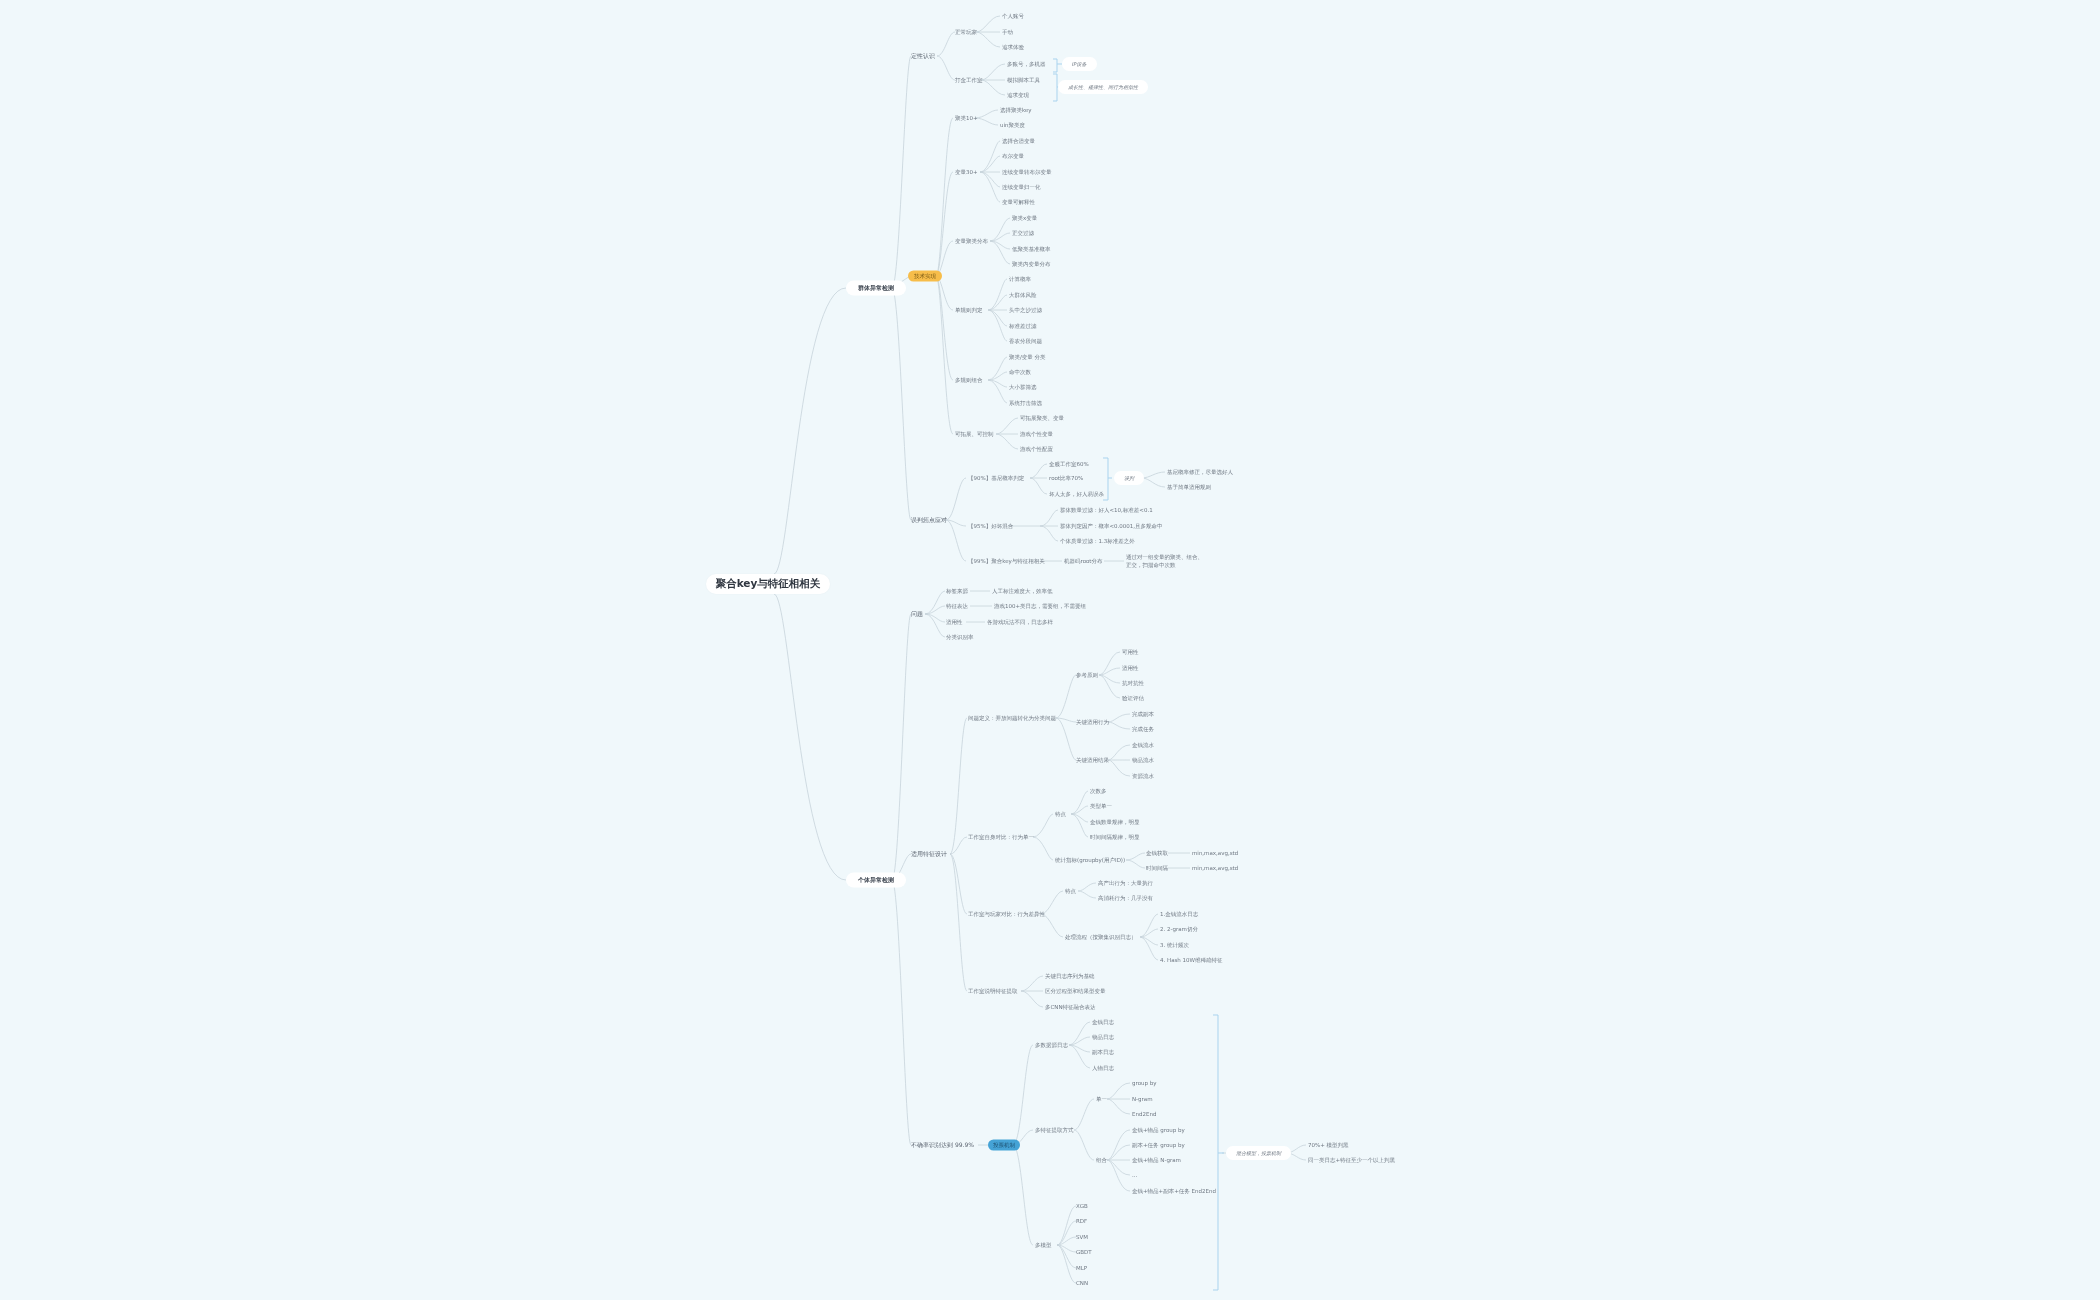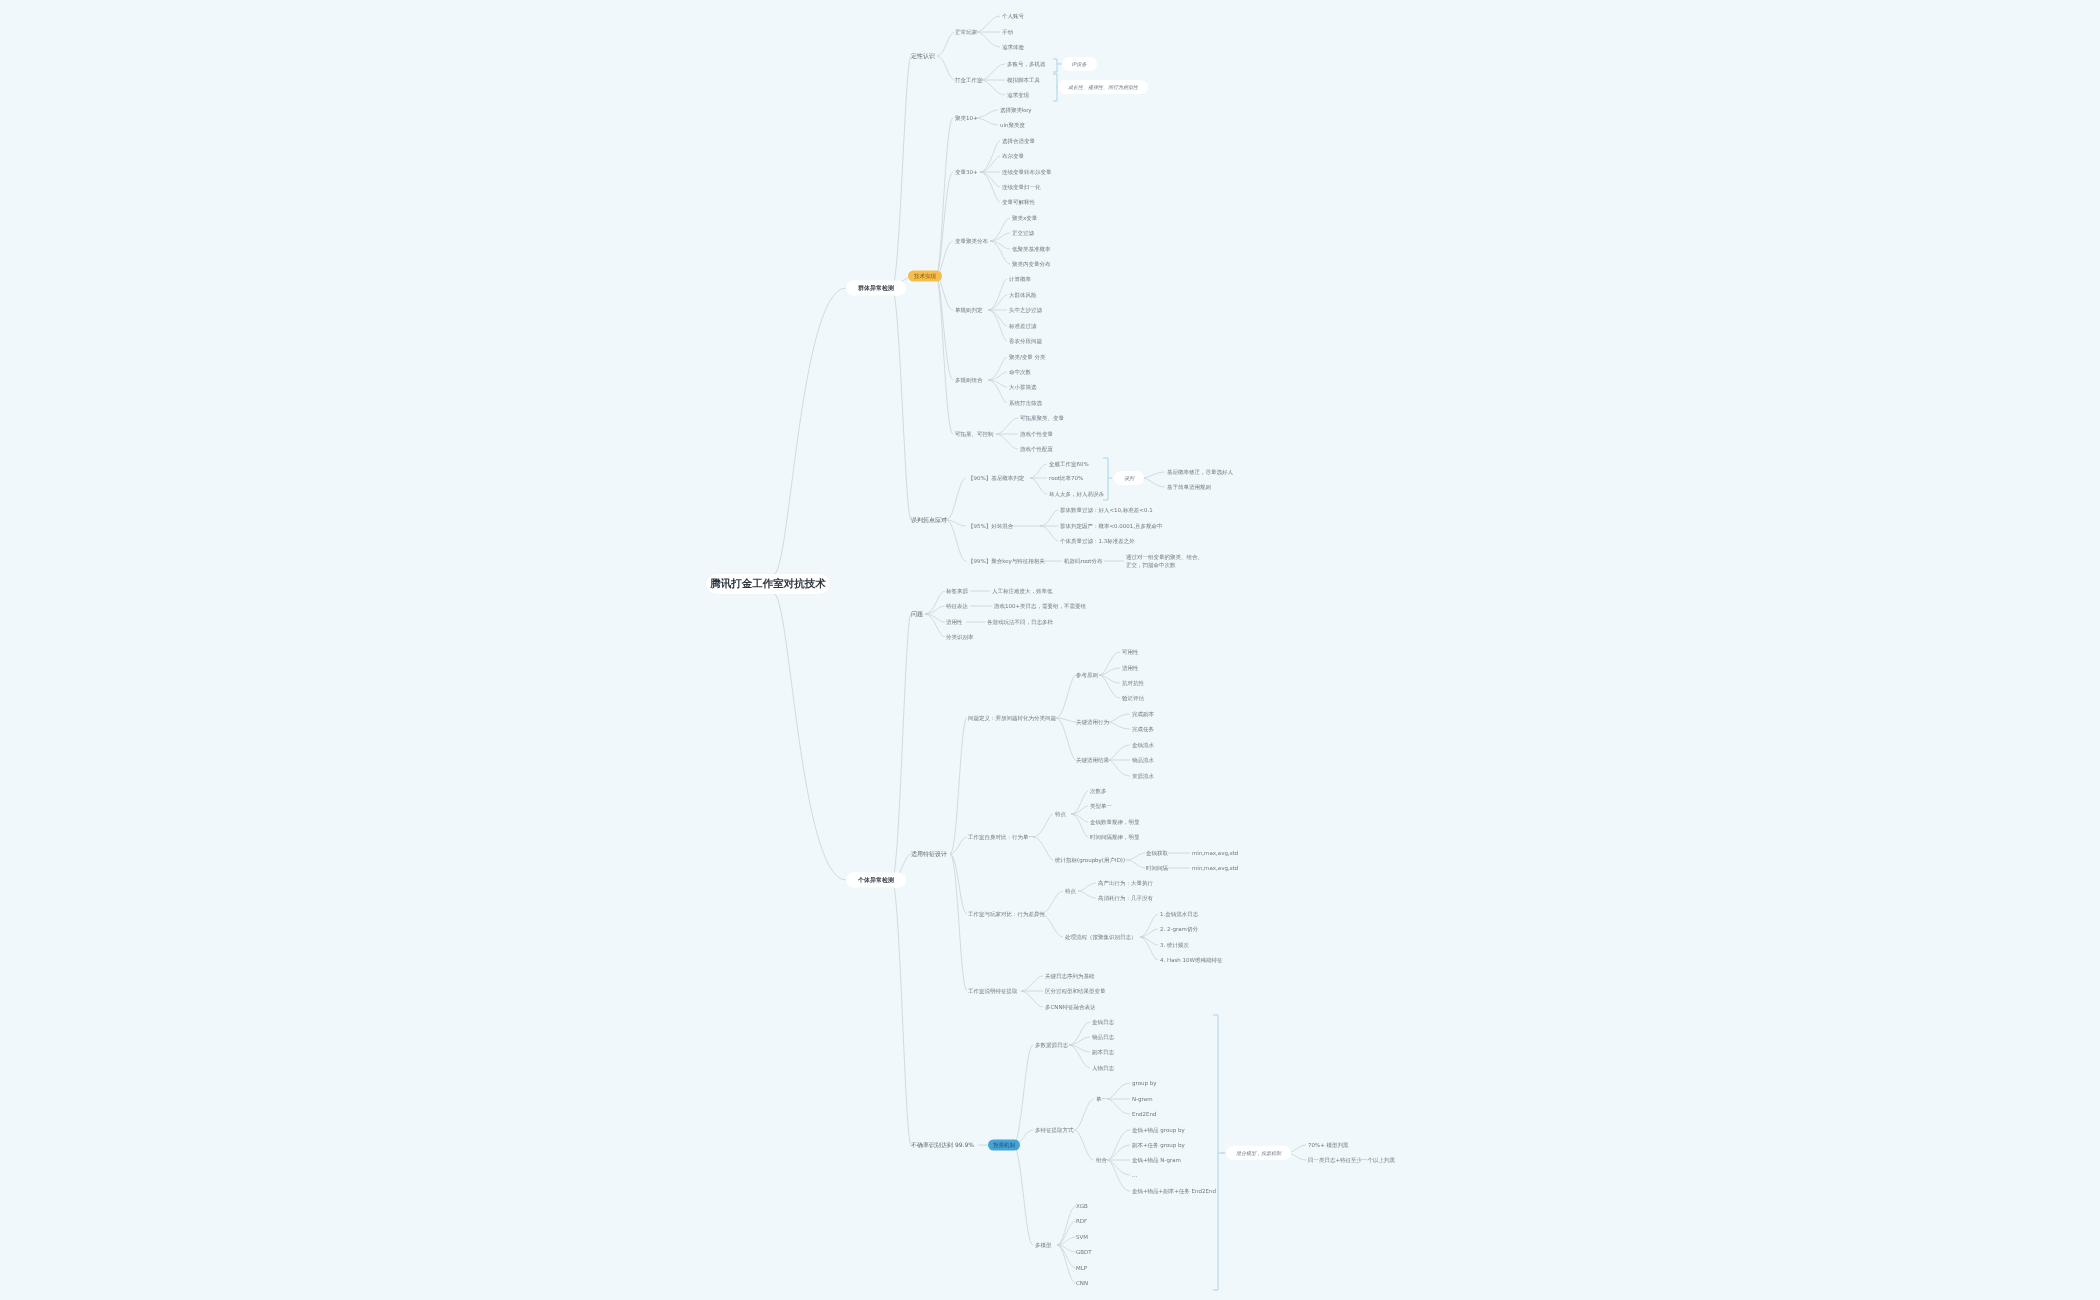--- a/index.html
+++ b/index.html
@@ -186,21 +186,21 @@
       <path d="M1057 64 L1062 64"></path>
     <path d="M1053 74 L1057 74 L1057 101 L1053 101"></path>
       <path d="M1057 87 L1060 87"></path>
     <path d="M1103 458 L1108 458 L1108 500 L1103 500"></path>
       <path d="M1108 478 L1112 478"></path>
     <path d="M1213 1015 L1218 1015 L1218 1290 L1213 1290"></path>
       <path d="M1218 1153 L1224 1153"></path>
   </g>
 </svg>
 
-<div class="root">腾讯打金工作室对抗技术</div>
+<div class="root">聚合key与特征相相关</div>
 
 <div class="pill" style="left:846px;top:288px;">群体异常检测</div>
 
 <div class="node l1" style="left:911px;top:56px;">定性认识</div>
 <div class="node" style="left:955px;top:32px;">正常玩家</div>
 <div class="node" style="left:1002px;top:16px;">个人账号</div>
 <div class="node" style="left:1002px;top:32px;">手动</div>
 <div class="node" style="left:1002px;top:47px;">追求体验</div>
 <div class="node" style="left:955px;top:80px;">打金工作室</div>
 <div class="node" style="left:1007px;top:64px;">多账号，多机器</div>

